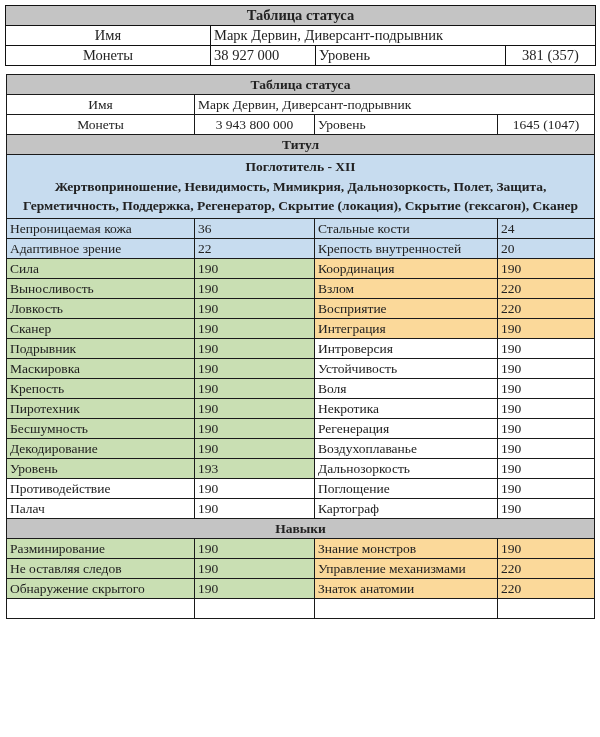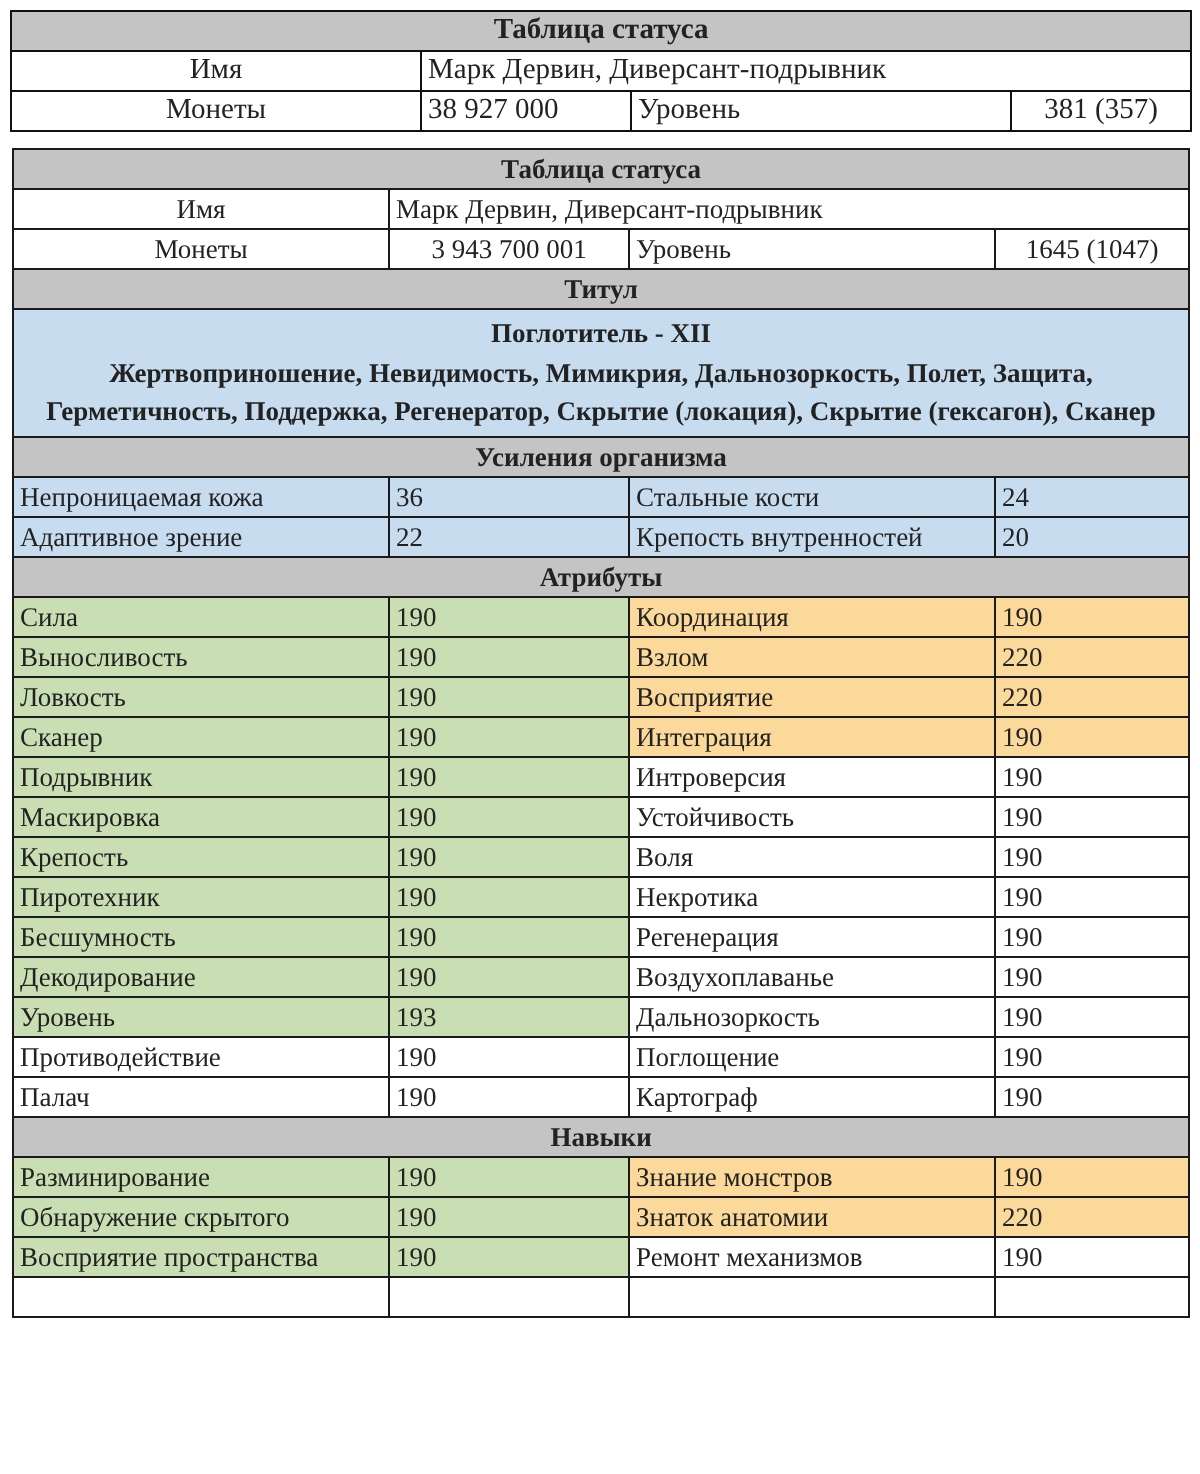--- a/index.html
+++ b/index.html
@@ -57,52 +57,46 @@
   <tbody id="t2body">
     <tr>
         <td colspan="4" class="hdr">Таблица статуса</td>
       </tr>
     <tr>
       <td class="r">Имя</td>
       <td colspan="3">Марк Дервин, Диверсант-подрывник</td>
     </tr>
     <tr>
       <td class="r">Монеты</td>
-      <td class="r">3 943 700 001</td>
+      <td class="r">3 943 800 000</td>
       <td>Уровень</td>
       <td class="r">1645 (1047)</td>
     </tr>
     <tr>
         <td colspan="4" class="hdr">Титул</td>
       </tr>
     <tr>
       <td colspan="4" class="title-block">
         <div>Поглотитель - XII</div>
         <div>Жертвоприношение, Невидимость, Мимикрия, Дальнозоркость, Полет, Защита, Герметичность, Поддержка, Регенератор, Скрытие (локация), Скрытие (гексагон), Сканер</div>
       </td>
     </tr>
-    <tr>
-        <td colspan="4" class="hdr">Усиления организма</td>
-      </tr>
   <tr>
         <td class="blue">Непроницаемая кожа</td>
         <td class="c blue">36</td>
         <td class="blue">Стальные кости</td>
         <td class="c blue">24</td>
       </tr>
       <tr>
         <td class="blue">Адаптивное зрение</td>
         <td class="c blue">22</td>
         <td class="blue">Крепость внутренностей</td>
         <td class="c blue">20</td>
       </tr>
       <tr>
-        <td colspan="4" class="hdr">Атрибуты</td>
-      </tr>
-      <tr>
         <td class="green">Сила</td>
         <td class="c green">190</td>
         <td class="orange">Координация</td>
         <td class="c orange">190</td>
       </tr>
       <tr>
         <td class="green">Выносливость</td>
         <td class="c green">190</td>
         <td class="orange">Взлом</td>
         <td class="c orange">220</td>
@@ -176,30 +170,30 @@
       <tr>
         <td colspan="4" class="hdr">Навыки</td>
       </tr>
       <tr>
         <td class="green">Разминирование</td>
         <td class="c green">190</td>
         <td class="orange">Знание монстров</td>
         <td class="c orange">190</td>
       </tr>
       <tr>
+        <td class="green">Не оставляя следов</td>
+        <td class="c green">190</td>
+        <td class="orange">Управление механизмами</td>
+        <td class="c orange">220</td>
+      </tr>
+      <tr>
         <td class="green">Обнаружение скрытого</td>
         <td class="c green">190</td>
         <td class="orange">Знаток анатомии</td>
         <td class="c orange">220</td>
-      </tr>
-      <tr>
-        <td class="green">Восприятие пространства</td>
-        <td class="c green">190</td>
-        <td class="white">Ремонт механизмов</td>
-        <td class="c white">190</td>
       </tr>
       <tr>
         <td class="white"></td>
         <td class="c white"></td>
         <td class="white"></td>
         <td class="c white"></td>
       </tr>
     </tbody>
 </table>
 

